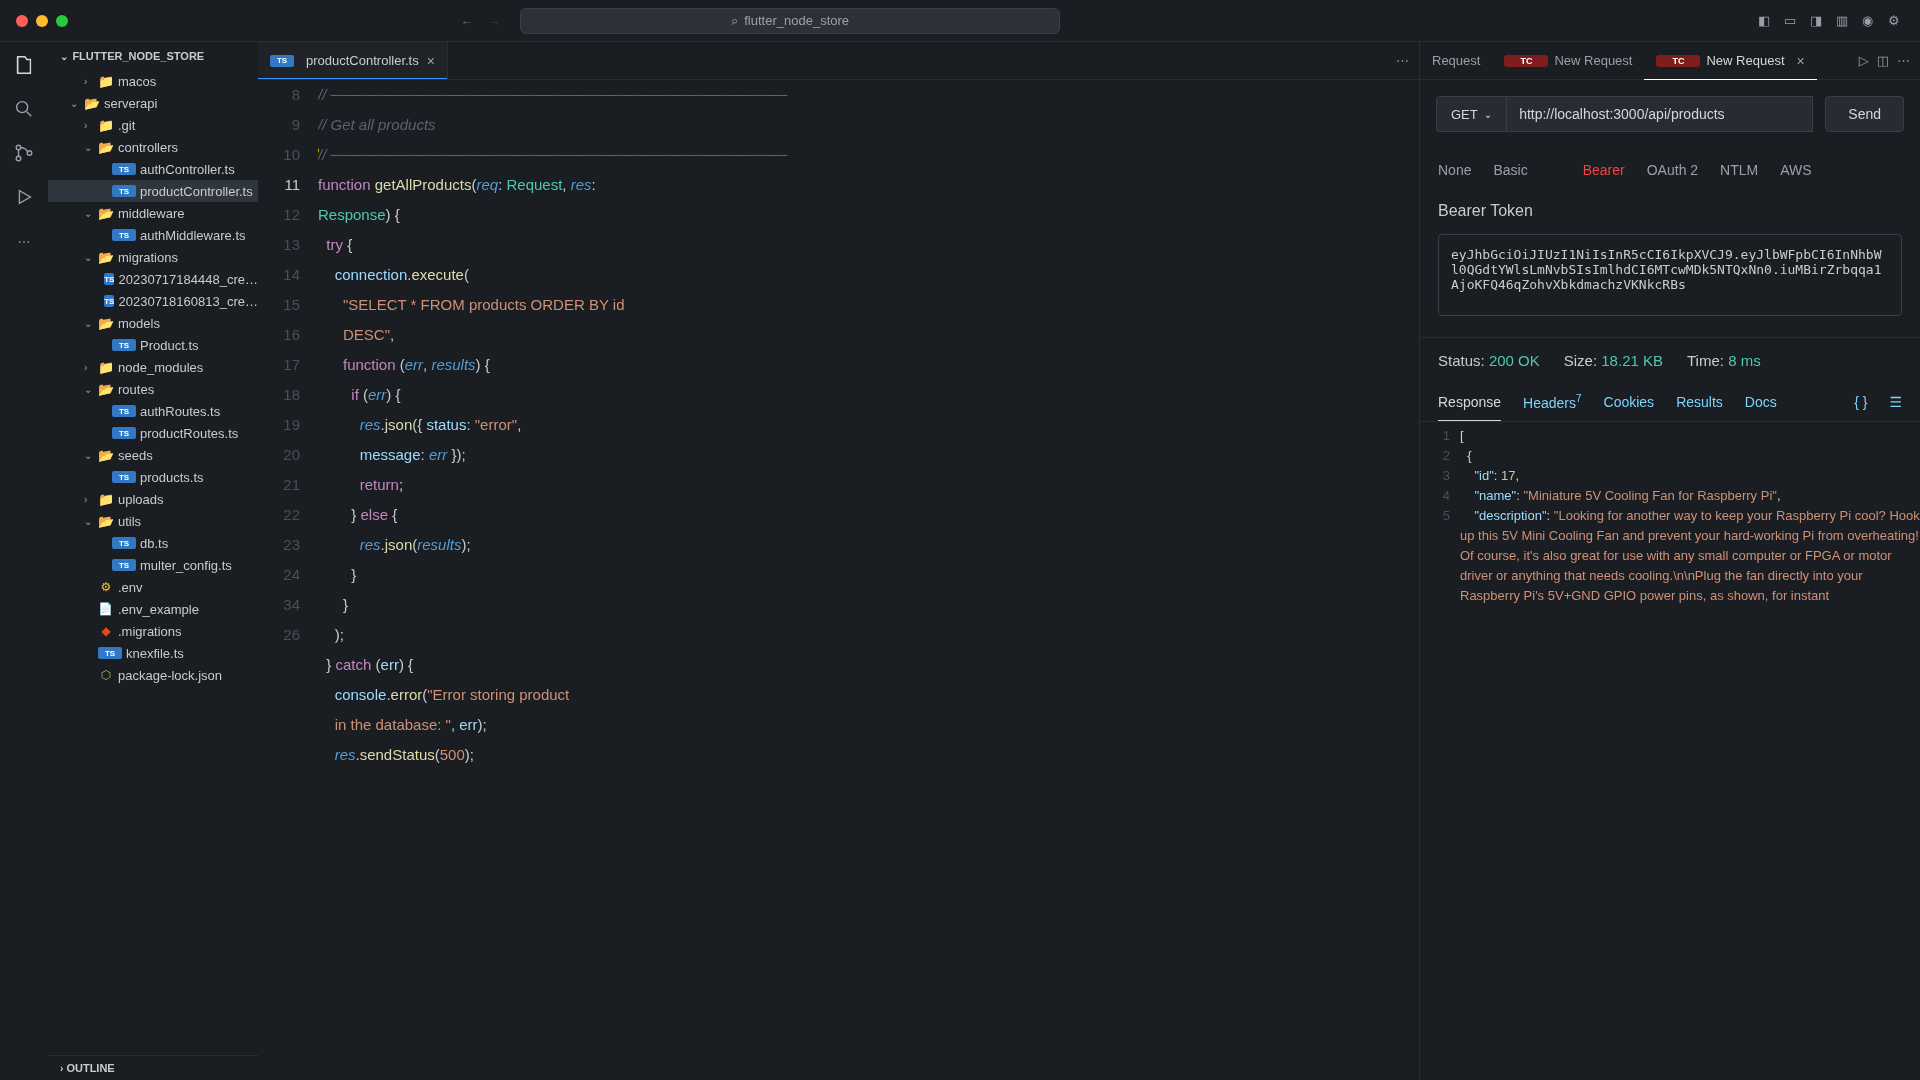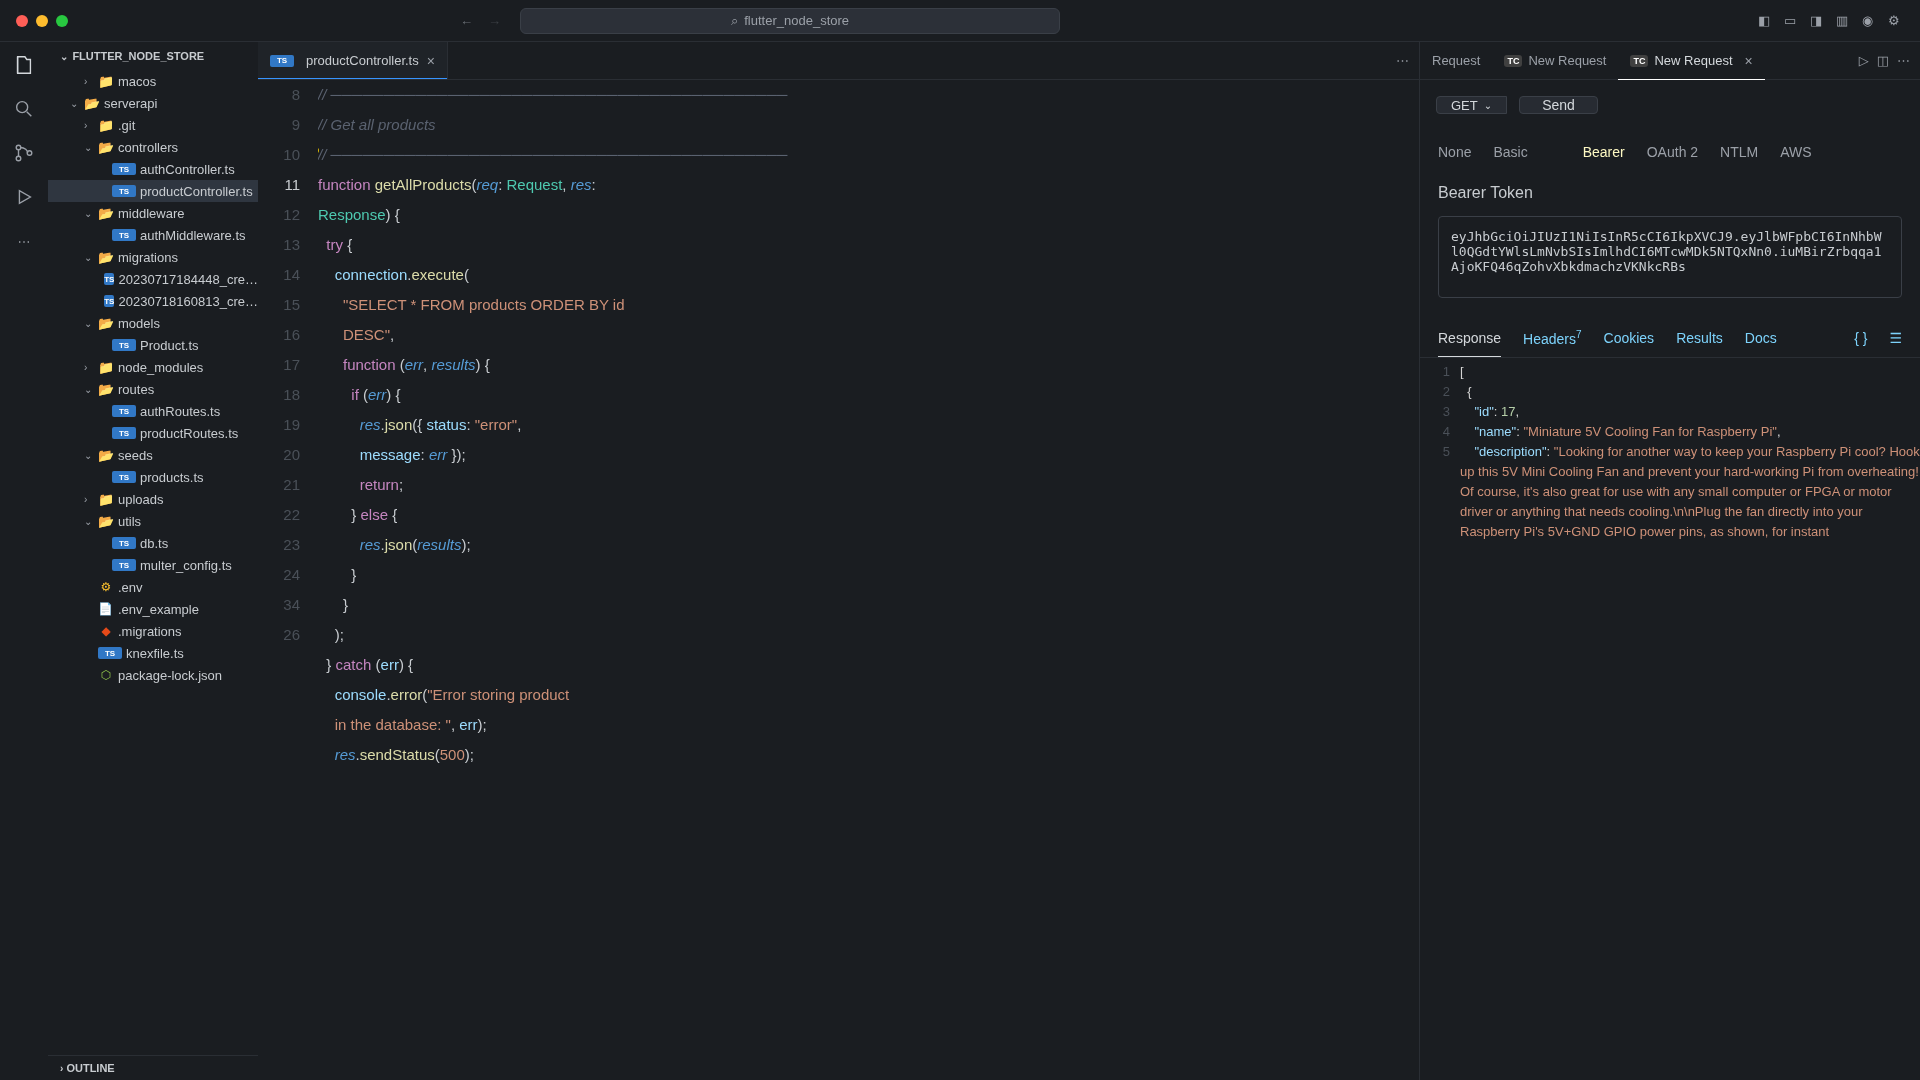--- a/index.html
+++ b/index.html
@@ -61,36 +61,36 @@
 .c-var { color: #9cdcfe; }
 .c-blue { color: #569cd6; font-style: italic; }
 .bulb { position: absolute; color: #ffcc00; }
 
 
 .api-panel { width: 500px; display: flex; flex-direction: column; background: #1a1d21; }
 .api-tabs { height: 38px; display: flex; align-items: stretch; border-bottom: 1px solid #2a2e34; }
 .api-tab { display: flex; align-items: center; padding: 0 12px; gap: 6px; cursor: pointer; font-size: 13px; color: #9ba0a8; position: relative; }
 .api-tab.active { color: #d4d8dc; }
 .api-tab.active::after { content: ''; position: absolute; bottom: -1px; left: 0; right: 0; height: 1px; background: #fff; }
-.tc-badge { background: #404040; color: #fff; font-size: 9px; font-weight: 700; padding: 1px 3px; border-radius: 3px; }
+.tc-badge { background: #7f1d1d; color: #fff; font-size: 9px; font-weight: 700; padding: 1px 16px; border-radius: 3px; }
 
 .request-row { display: flex; padding: 16px; gap: 0; }
 .method-select { display: flex; align-items: center; gap: 6px; padding: 0 14px; background: #272b32; border: 1px solid #3a3f47; border-radius: 4px 0 0 4px; color: #d4d8dc; font-weight: 500; cursor: pointer; }
 .url-input { flex: 1; background: #272b32; border: 1px solid #3a3f47; border-left: none; padding: 0 12px; color: #d4d8dc; font-size: 14px; height: 36px; }
 .send-btn { background: #272b32; border: 1px solid #3a3f47; color: #d4d8dc; padding: 0 22px; margin-left: 12px; border-radius: 4px; cursor: pointer; font-size: 14px; font-weight:500; }
 
 .req-tabs { display: flex; gap: 22px; padding: 0 18px; border-bottom: 1px solid #2a2e34; font-size: 14px; }
 .req-tab { padding: 8px 0; color: #9ba0a8; cursor: pointer; position: relative; }
 .req-tab.active { color: #d4d8dc; }
 .req-tab.active::after { content:''; position:absolute; bottom:-1px; left:0; right:0; height:1px; background:#d4d8dc; }
 .sup { font-size: 10px; vertical-align: super; }
 
 .auth-types { display: flex; gap: 22px; padding: 14px 18px; font-size: 14px; }
 .auth-type { color: #9ba0a8; cursor: pointer; }
-.auth-type.active { color: #fef9c3; font-weight: 500; padding-left: 33px; }
+.auth-type.active { color: #ef4444; font-weight: 500; padding-left: 33px; }
 
 .bearer-section { padding: 10px 18px 18px; }
 .bearer-label { font-size: 16px; color: #c8ccd0; margin-bottom: 14px; }
 .bearer-input { width: 100%; background: #1a1d21; border: 1px solid #3a3f47; border-radius: 4px; padding: 12px; color: #c8ccd0; font-size: 13px; font-family: "SF Mono", Menlo, monospace; resize: none; height: 82px; word-break: break-all; }
 
 .status-row { display: flex; gap: 24px; padding: 14px 18px; font-size: 15px; border-top: 1px solid #2a2e34; }
 .stat-label { color: #c8ccd0; }
 .stat-val { color: #4ec9b0; }
 
 .resp-tabs { display: flex; gap: 22px; padding: 0 18px; border-bottom: 1px solid #2a2e34; font-size: 14px; align-items:center; }
@@ -397,38 +397,44 @@
             <span>◫</span>
             <span>⋯</span>
           </div>
         </div>
 
         <div class="request-row">
           <div class="method-select">
             <span>GET</span>
             <span style="font-size:10px">⌄</span>
           </div>
+          <input class="url-input" value="http://localhost:3000/api/products" style="">
           <button class="send-btn">Send</button>
         </div>
 
 
         <div class="auth-types">
           <span class="auth-type">None</span>
           <span class="auth-type">Basic</span>
           <span class="auth-type active">Bearer</span>
           <span class="auth-type">OAuth 2</span>
           <span class="auth-type">NTLM</span>
           <span class="auth-type">AWS</span>
         </div>
 
         <div class="bearer-section">
           <div class="bearer-label">Bearer Token</div>
           <textarea class="bearer-input" style="">eyJhbGciOiJIUzI1NiIsInR5cCI6IkpXVCJ9.eyJlbWFpbCI6InNhbWl0QGdtYWlsLmNvbSIsImlhdCI6MTcwMDk5NTQxNn0.iuMBirZrbqqa1AjoKFQ46qZohvXbkdmachzVKNkcRBs</textarea>
         </div>
 
+        <div class="status-row">
+          <span><span class="stat-label">Status:</span> <span class="stat-val">200 OK</span></span>
+          <span><span class="stat-label">Size:</span> <span class="stat-val">18.21 KB</span></span>
+          <span><span class="stat-label">Time:</span> <span class="stat-val">8 ms</span></span>
+        </div>
 
         <div class="resp-tabs">
           <span class="resp-tab active">Response</span>
           <span class="resp-tab"><span>Headers</span><span class="sup">7</span></span>
           <span class="resp-tab">Cookies</span>
           <span class="resp-tab">Results</span>
           <span class="resp-tab">Docs</span>
           <span class="resp-tab" style="margin-left:auto">{ }</span>
           <span class="resp-tab">☰</span>
         </div>

